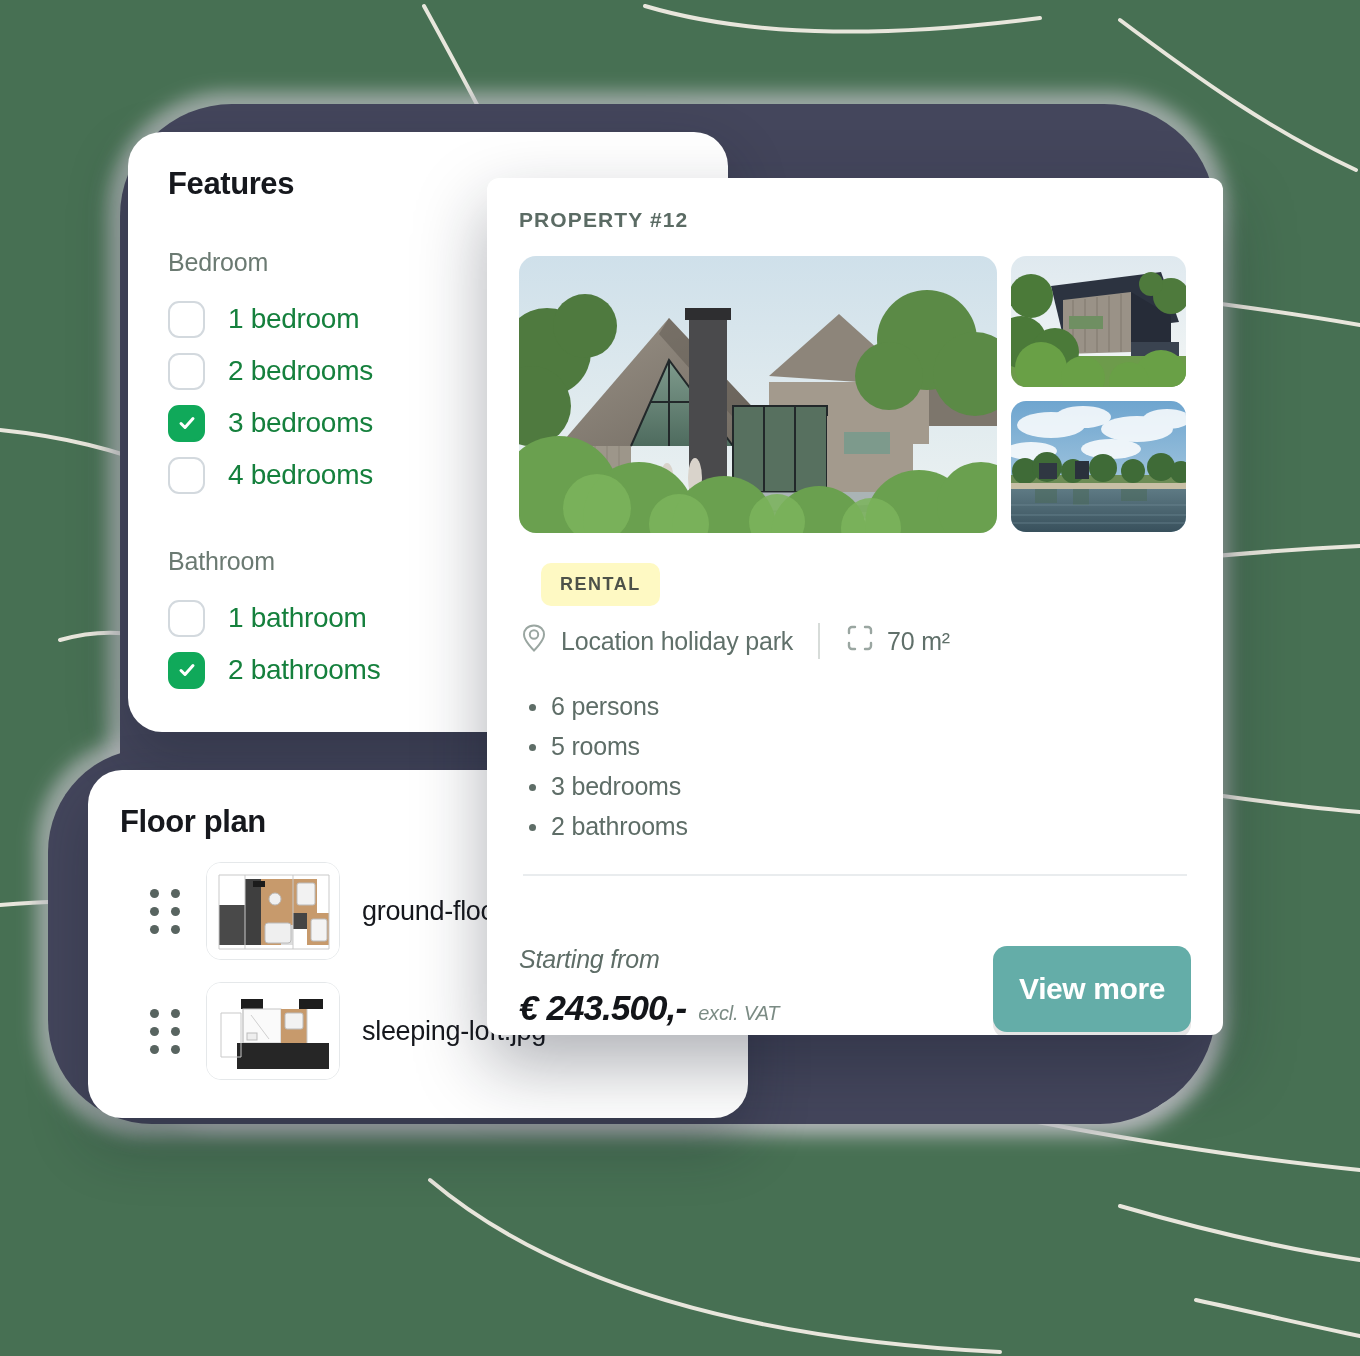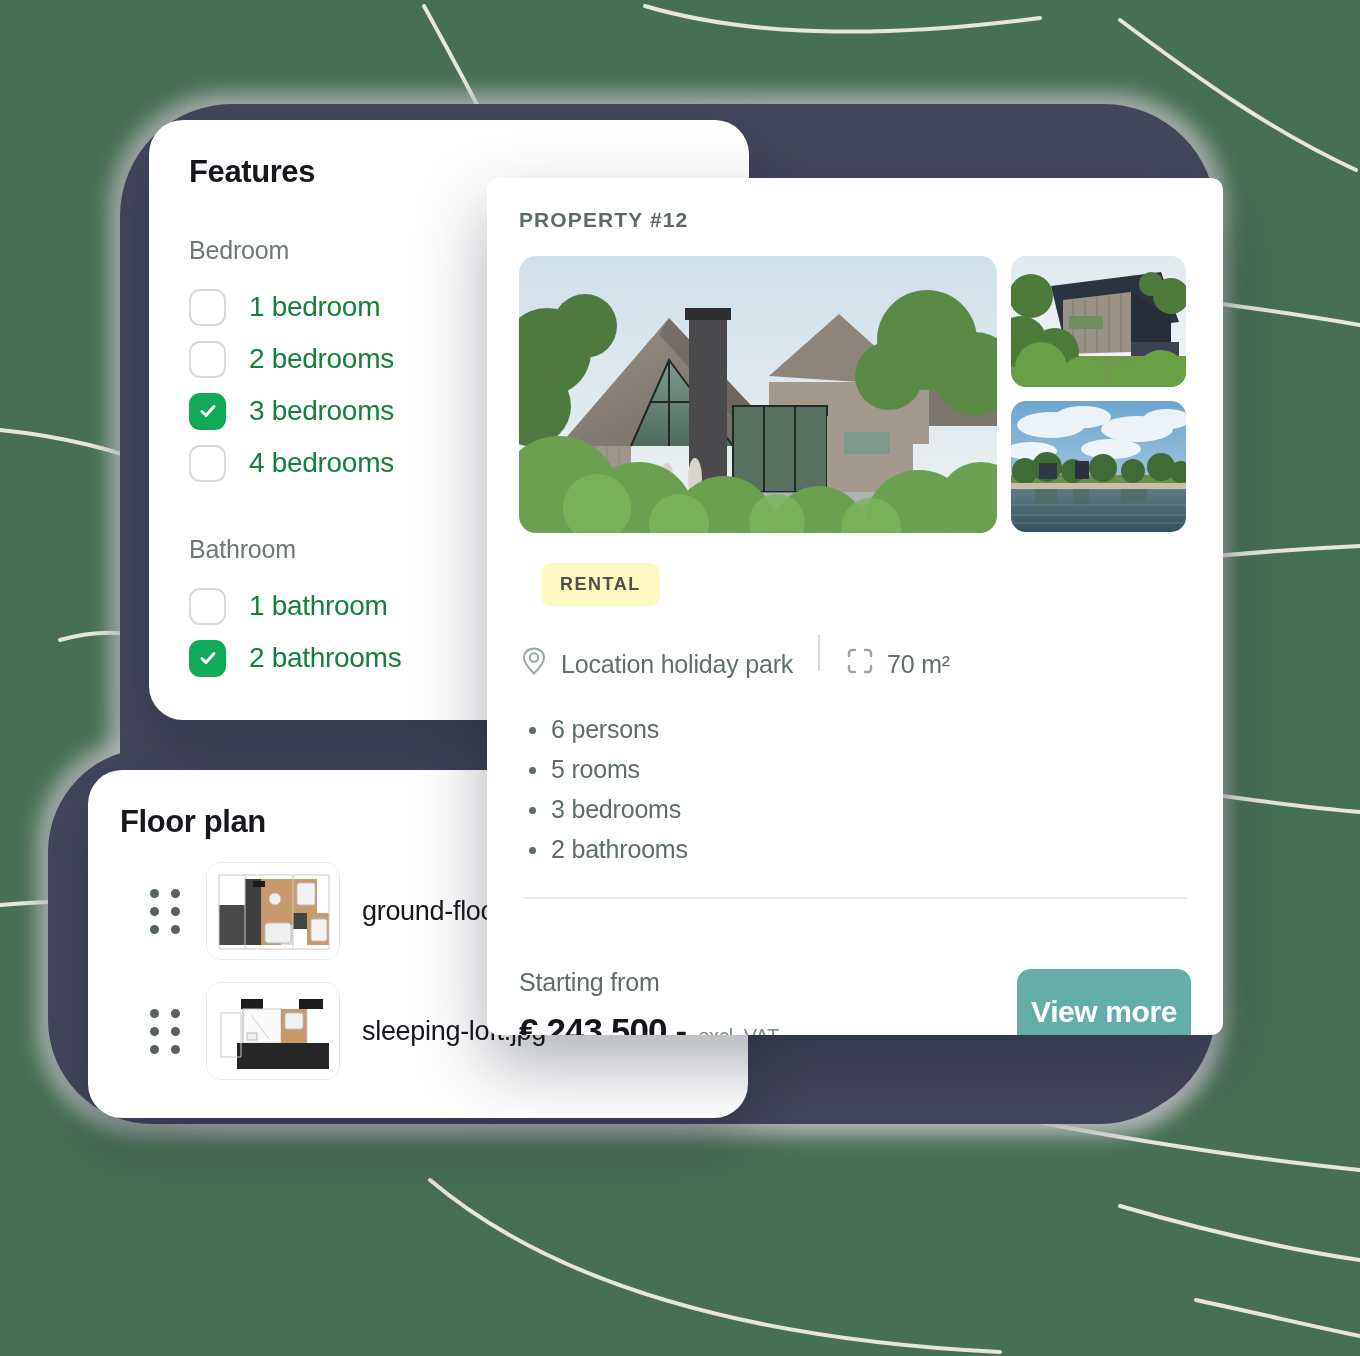--- a/index.html
+++ b/index.html
@@ -18,26 +18,25 @@
 
   
   .card {
     position: absolute;
     background: #ffffff;
     border-radius: 34px;
   }
 
   
   #features-card {
-    left: 128px; top: 120px;
+    left: 128px; top: 132px;
     width: 600px; height: 600px;
     border-radius: 34px 34px 34px 34px;
     box-shadow: 0 26px 60px rgba(20,26,40,.30);
     overflow: hidden;
-    margin-left: 21px;
   }
   #features-card .inner { padding: 34px 40px 0 40px; }
   .card-title {
     font-size: 31px; font-weight: 700; color: #16181d;
     letter-spacing: -0.4px;
   }
   .group-label {
     font-size: 25px; color: #6b7a72; margin-top: 46px; margin-bottom: 16px;
     letter-spacing: -0.2px;
   }
@@ -92,46 +91,46 @@
   .thumb { width: 175px; height: 131px; border-radius: 15px; overflow: hidden; }
 
   .title-row { display: flex; align-items: center; margin-top: 30px; }
   .prop-title { font-size: 42px; font-weight: 700; color: #131519; letter-spacing: -1.2px; }
   .badge {
     margin-left: 22px; background: #fef9c3; color: #4d5249;
     font-size: 18px; font-weight: 700; letter-spacing: 1.5px;
     padding: 11px 19px; border-radius: 10px;
   }
   .meta-row { display: flex; align-items: center; margin-top: 16px; color: #60706a; }
-  .meta-item { display: flex; align-items: center; font-size: 25px; letter-spacing: -0.2px; margin-top: 23px; }
+  .meta-item { display: flex; align-items: center; font-size: 25px; letter-spacing: -0.2px; }
   .meta-sep { width: 2px; height: 36px; background: #d7dcd9; margin: 0 25px; }
   .meta-item svg { margin-right: 12px; flex: 0 0 auto; }
 
   .spec-list { margin-top: 26px; list-style: none; }
   .spec-list li {
     font-size: 25px; color: #5e6d67; line-height: 40px;
     position: relative; padding-left: 32px; letter-spacing: -0.2px;
   }
   .spec-list li::before {
     content: ""; position: absolute; left: 10px; top: 18px;
     width: 7px; height: 7px; border-radius: 50%; background: #5e6d67;
   }
   .divider { height: 2px; background: #e9ecee; margin: 28px 4px 0 4px; }
 
   .footer { display: flex; align-items: flex-end; justify-content: space-between; margin-top: 26px; }
-  .price-block { padding-bottom: 4px; }
+  .price-block { padding-bottom: 4px; font-style: italic; }
   .price-label { font-size: 25px; color: #5e6d67; letter-spacing: -0.2px; }
   .price-line { display: flex; align-items: baseline; margin-top: 14px; }
   .price-main { font-size: 35px; font-weight: 700; color: #131519; letter-spacing: -0.9px; }
   .price-vat { font-size: 20px; color: #7b8b84; margin-left: 12px; letter-spacing: -0.2px; }
   .view-btn {
     background: #64ada8; color: #fff; border: none;
     font-family: "Liberation Sans", sans-serif;
     font-size: 30px; font-weight: 700; letter-spacing: -0.4px;
-    padding: 26px 14px; border-radius: 14px;
+    padding: 26px 26px; border-radius: 14px;
     box-shadow: 0 6px 0 rgba(0,0,0,.10);
     cursor: pointer;
     margin-top: 44px;
   }
 </style>
 </head>
 <body>
 
 <svg class="bg-curves" viewBox="0 0 1360 1356" preserveAspectRatio="none">
   <g fill="none" stroke="#e8e6dc" stroke-width="4" stroke-linecap="round">

